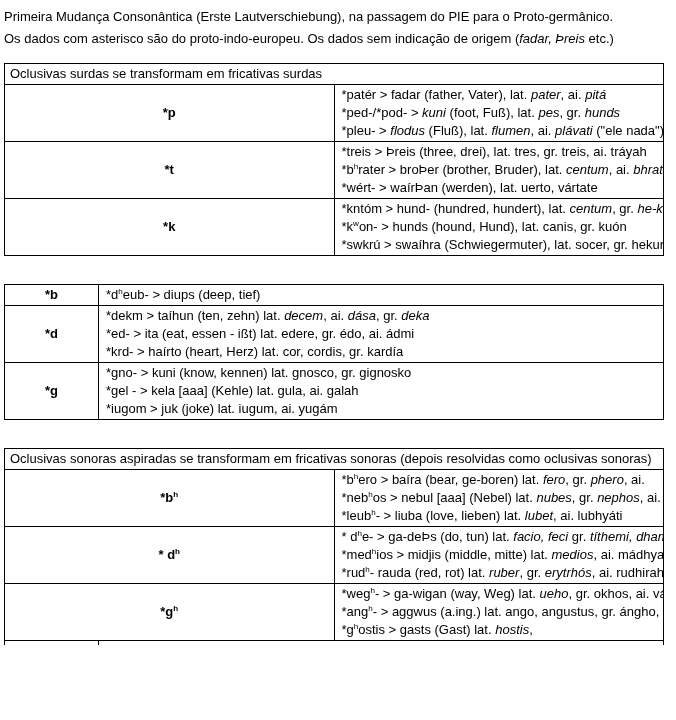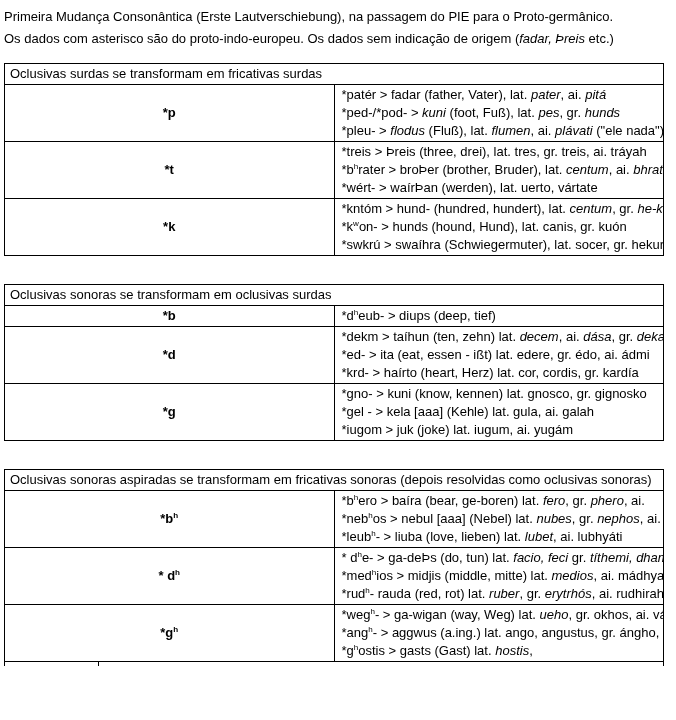--- a/index.html
+++ b/index.html
@@ -105,23 +105,20 @@
               <div class="line"><span>*kntóm &gt; hund- (hundred, hundert), lat. </span><span class="it">centum</span><span>, gr. </span><span class="it">he-katon</span></div>
               <div class="line"><span>*k</span><sup>w</sup><span>on- &gt; hunds (hound, Hund), lat. canis, gr. kuón</span></div>
               <div class="line"><span>*swkrú &gt; swaíhra (Schwiegermuter), lat. socer, gr. hekurá</span></div>
             </td>
           </tr>
         </tbody>
       </table>
       <table class="ltable">
         <tbody>
           <tr>
-            <td colspan="2" class="title-cell">Oclusivas sonoras se transformam em oclusivas surdas</td>
-          </tr>
-          <tr>
             <td class="ph-cell"><span>*b</span></td>
             <td class="ex-cell">
               <div class="line"><span>*d</span><sup>h</sup><span>eub- &gt; diups (deep, tief)</span></div>
             </td>
           </tr>
           <tr>
             <td class="ph-cell"><span>*d</span></td>
             <td class="ex-cell">
               <div class="line"><span>*dekm &gt; taíhun (ten, zehn) lat. </span><span class="it">decem</span><span>, ai. </span><span class="it">dása</span><span>, gr. </span><span class="it">deka</span></div>
               <div class="line"><span>*ed- &gt; ita (eat, essen - ißt) lat. edere, gr. édo, ai. ádmi</span></div>

